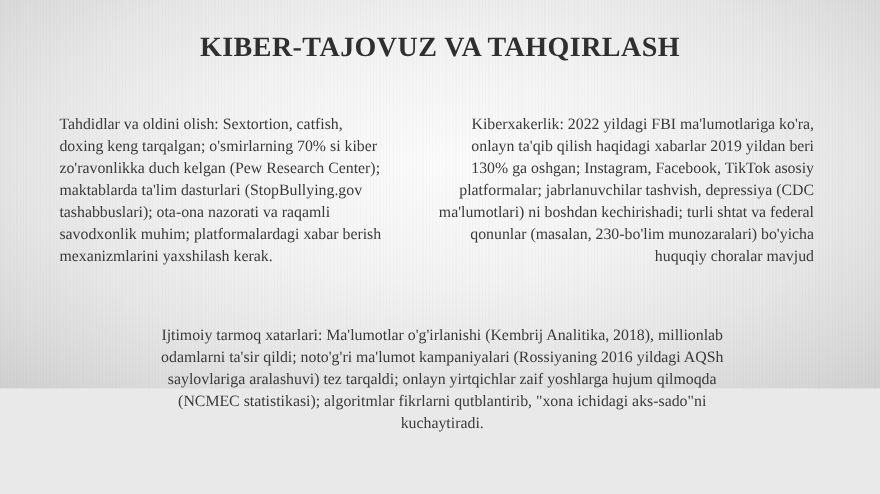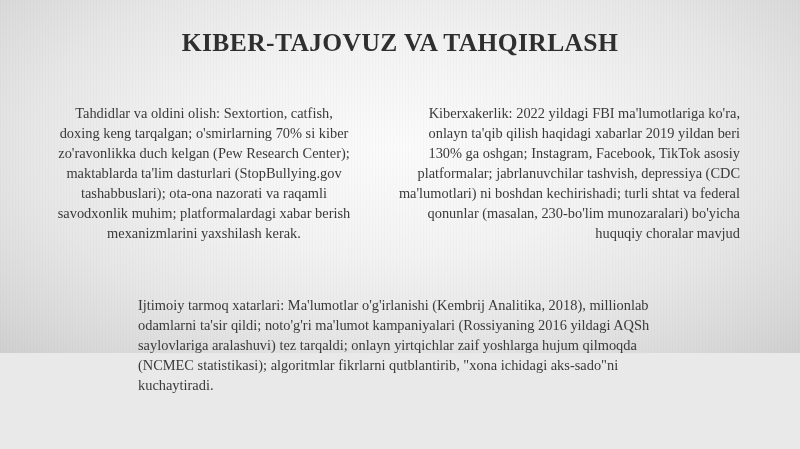--- a/index.html
+++ b/index.html
@@ -41,21 +41,21 @@
     font-size: 25.5px;
     letter-spacing: 0.4px;
     color: #2f2f2f;
     z-index: 3;
   }
   .col-left {
     position: absolute;
     top: 103px;
     left: 54px;
     width: 300px;
-    text-align: center;
+    text-align: left;
     font-size: 14.4px;
     line-height: 1.39;
     color: #3a3a3a;
     z-index: 3;
   }
   .col-right {
     position: absolute;
     top: 103px;
     left: 392px;
     width: 348px;
@@ -63,21 +63,21 @@
     font-size: 14.4px;
     line-height: 1.39;
     color: #3a3a3a;
     z-index: 3;
   }
   .bottom-block {
     position: absolute;
     top: 295px;
     left: 138px;
     width: 528px;
-    text-align: left;
+    text-align: center;
     font-size: 14.4px;
     line-height: 1.39;
     color: #3a3a3a;
     z-index: 3;
   }
 </style>
 </head>
 <body>
 
 <div class="slide">

